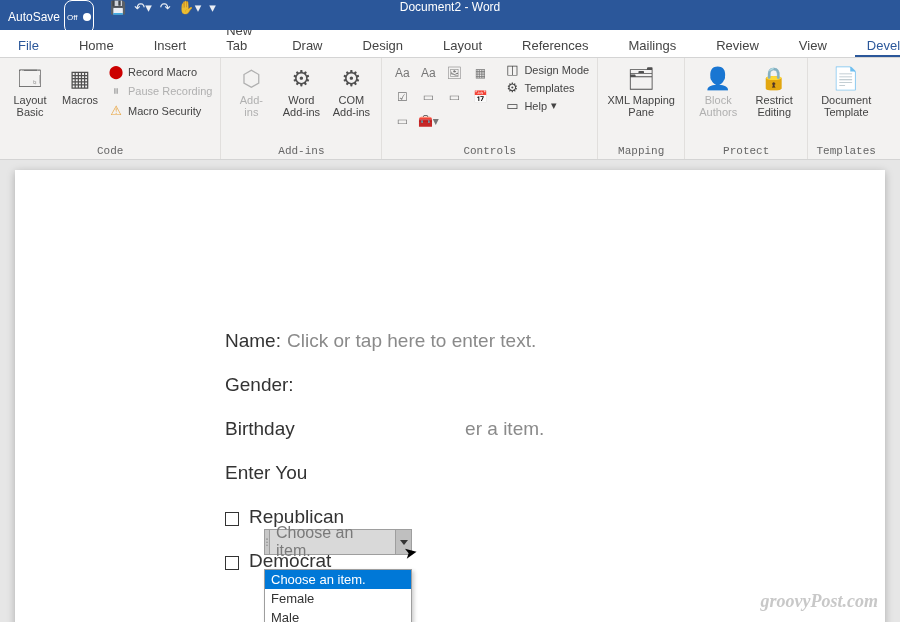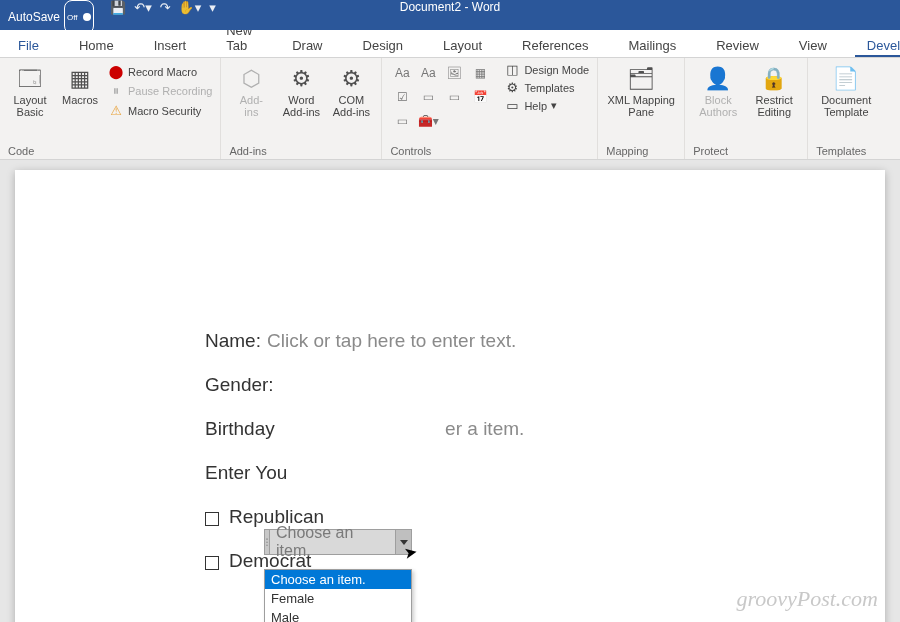--- a/index.html
+++ b/index.html
@@ -17,57 +17,57 @@
 
 .tabs { background:#fff; height:28px; border-bottom:1px solid #d4d4d4; display:flex; align-items:flex-end; padding:0 6px; gap:16px; font-size:13px; color:#444; }
 .tab { padding:5px 12px 4px; cursor:default; }
 .tab.file { color:#2b579a; font-weight:400; }
 .tab.active { color:#2b579a; border-bottom:2px solid #2b579a; padding-bottom:2px; }
 
 
 .ribbon { background:#f3f2f1; height:102px; display:flex; border-bottom:1px solid #d4d4d4; }
 .group { border-right:1px solid #e1dfdd; padding:4px 8px 2px; display:flex; flex-direction:column; justify-content:space-between; }
 .group-body { display:flex; gap:6px; align-items:flex-start; flex:1; }
-.group-label { font-size:11px; text-align:left; color:#666; padding-top:2px; }
+.group-label { font-size:11px; text-align:center; color:#666; padding-top:2px;font-family:Liberation Mono, monospace; }
 .bigbtn { display:flex; flex-direction:column; align-items:center; justify-content:flex-start; width:44px; gap:2px; color:#444; font-size:11px; text-align:center; line-height:1.1; padding-top:4px; }
 .bigbtn .bicon { font-size:22px; color:#505050; height:26px; display:flex; align-items:center; }
 .bigbtn.disabled { color:#b0b0b0; }
 .bigbtn.disabled .bicon { color:#b0b0b0; }
 .stackbtn { display:flex; flex-direction:column; font-size:11px; color:#444; gap:4px; padding-top:2px; }
 .stackbtn .row { display:flex; align-items:center; gap:4px; white-space:nowrap; }
 .stackbtn .row.disabled { color:#b0b0b0; }
 .sicon { font-size:13px; display:inline-block; width:16px; text-align:center; }
 
 
 .ctrl-grid { display:grid; grid-template-columns:repeat(4,24px); grid-template-rows:repeat(3,22px); gap:2px; }
 .ctrl-grid .c { border:none; font-size:12px; color:#777; display:flex; align-items:center; justify-content:center; }
 .ctrl-side { display:flex; flex-direction:column; font-size:11px; gap:3px; color:#444; margin-left:6px; }
 .ctrl-side .row { display:flex; align-items:center; gap:4px; white-space:nowrap; }
 
 
 .workspace { background:#e6e6e6; height:462px; position:relative; padding-top:10px; display:flex; justify-content:center; overflow:hidden; }
 .page { background:#fff; width:870px; height:700px; box-shadow:0 2px 8px rgba(0,0,0,.25); padding:160px 180px 0 190px; position:relative; font-family:Calibri,Arial,sans-serif; font-size:19px; color:#333; }
-.line { margin-bottom:22px; display:flex; align-items:center; gap:6px; position:relative; }
+.line { margin-bottom:22px; display:flex; align-items:center; gap:6px; position:relative;margin-left:20px; }
 .placeholder { color:#8a8a8a; }
 .chk { display:inline-block; width:14px; height:14px; border:1.5px solid #333; margin-right:4px; position:relative; top:2px; }
 
 
 .dropdown-control { position:absolute; left:264px; top:369px; width:148px; }
 .dd-headwrap { display:flex; }
 .dd-handle { width:6px; background:#c8c8c8; border:1px solid #9e9e9e; display:flex; align-items:center; justify-content:center; }
 .dd-handle::before { content:"⋮"; font-size:9px; color:#666; }
 .dd-head { flex:1; background:#d9d9d9; border:1px solid #9e9e9e; border-left:none; height:26px; display:flex; align-items:center; padding:0 6px; color:#7a7a7a; font-size:16px; position:relative; }
 .dd-arrow { width:16px; background:#bfbfbf; border:1px solid #9e9e9e; border-left:none; display:flex; align-items:center; justify-content:center; }
 .dd-arrow::before { content:""; border-left:4px solid transparent; border-right:4px solid transparent; border-top:5px solid #333; }
 .dd-list { background:#fff; border:1px solid #9e9e9e; box-shadow:2px 2px 4px rgba(0,0,0,.2); margin-top:14px; font-size:13px; }
 .dd-item { padding:2px 6px; color:#333; }
 .dd-item.sel { background:#0078d7; color:#fff; }
 .cursor-arrow { position:absolute; left:404px; top:383px; font-size:16px; color:#000; transform:rotate(-10deg); pointer-events:none; }
 
-.watermark { position:absolute; right:22px; bottom:10px; font-family:Georgia,serif; font-style:italic; font-size:22px; color:#c8c8c8; }
+.watermark { position:absolute; right:22px; bottom:10px; font-family:Georgia,serif; font-style:italic; font-size:18px; color:#c8c8c8;font-weight:bold; }
 </style>
 </head>
 <body>
 
 <div class="titlebar">
   <div class="autosave">
     <span>AutoSave</span>
     <span class="toggle">
         <span>Off</span>
       </span>

